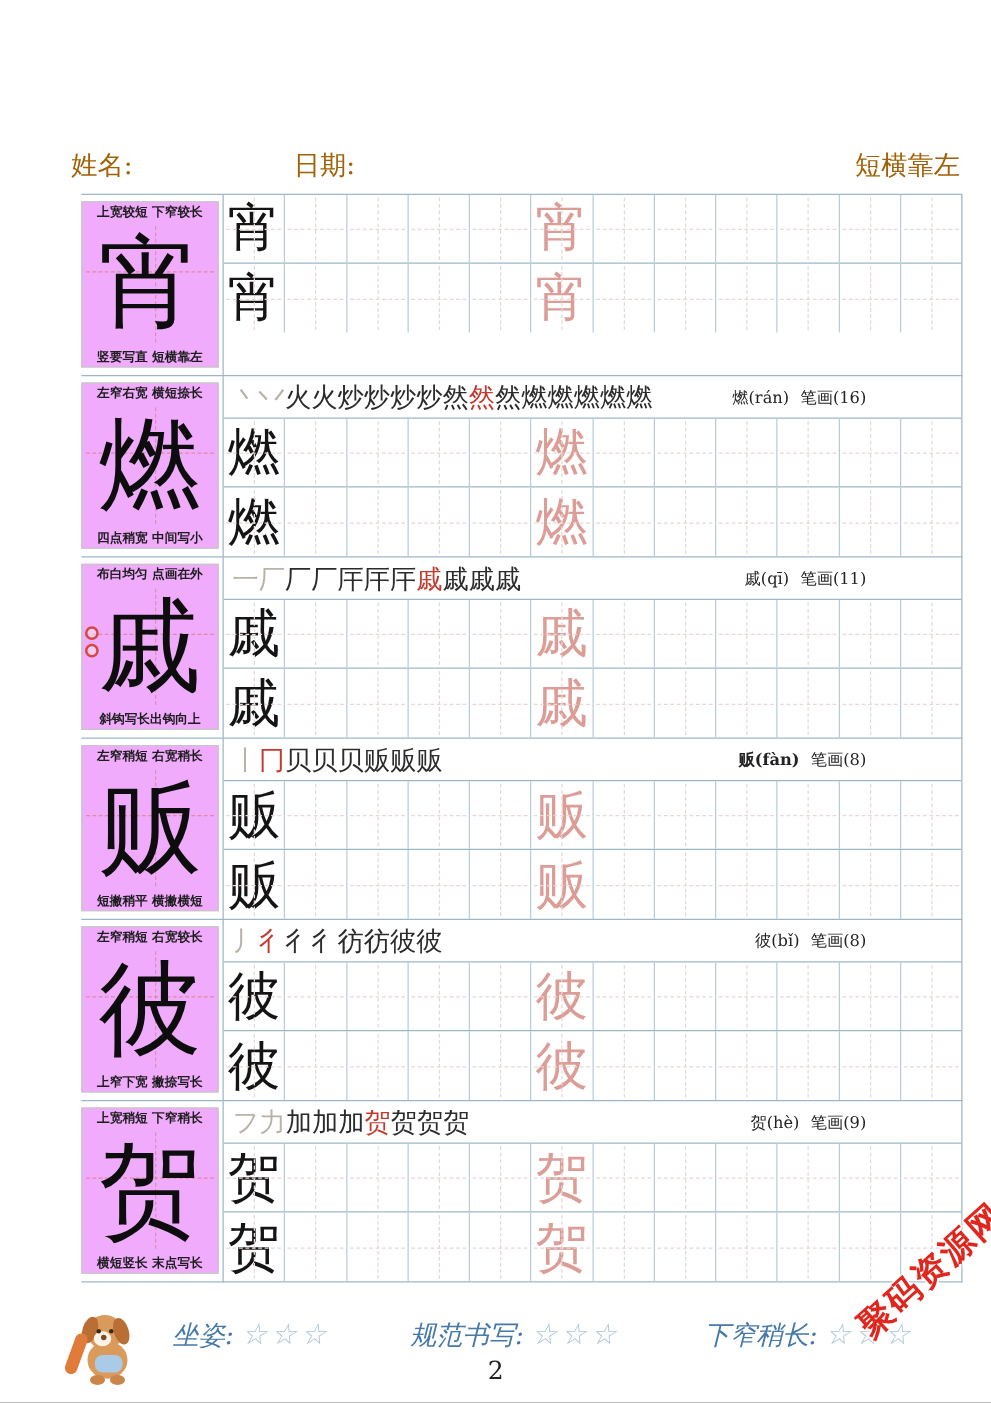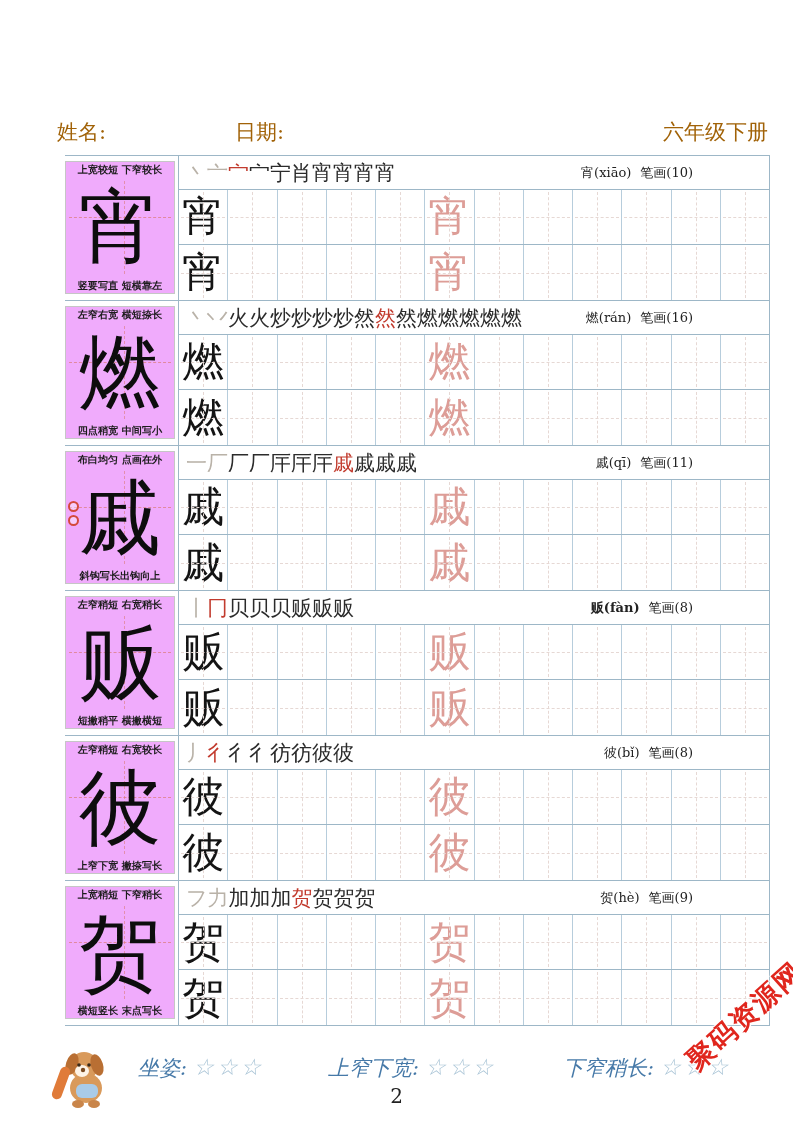--- a/index.html
+++ b/index.html
@@ -60,43 +60,37 @@
              text-shadow:0 0 2px #fff,0 0 4px #fff,1px 1px 0 #fff,-1px -1px 0 #fff;}
 </style>
 </head>
 <body>
 
 <div class="page">
 
   <div class="hdr">
     <span class="h-name">姓名:</span>
     <span class="h-date">日期:</span>
-    <span class="h-grade">六年级下册</span>
+    <span class="h-grade">短横靠左</span>
   </div>
 
   <div class="sheet">
 
     <div class="rowblock">
       <div class="leftbox">
         <div class="tip">上宽较短 下窄较长</div>
         <div class="bigwrap">
           <span class="guide-h"></span>
           <span class="guide-v"></span>
 
           <span class="bigchar">宵</span>
         </div>
         <div class="tip">竖要写直 短横靠左</div>
       </div>
       <div class="practice">
-        <div class="strokeline">
-          <span class="strokes"><span class="sg faint">丶</span><span class="sg faint">亠</span><span class="sg red">宀</span><span class="sg">宀</span><span class="sg">宁</span><span class="sg">肖</span><span class="sg">宵</span><span class="sg">宵</span><span class="sg">宵</span><span class="sg">宵</span></span>
-          <span class="stroke-label">
-            <b style="font-weight:normal">宵(xiāo)</b><span>笔画(10)</span>
-          </span>
-        </div>
         <div class="prow">
             <div class="cell ink">宵</div>
             <div class="cell"></div>
             <div class="cell"></div>
             <div class="cell"></div>
             <div class="cell"></div>
             <div class="cell model">宵</div>
             <div class="cell"></div>
             <div class="cell"></div>
             <div class="cell"></div>
@@ -375,19 +369,19 @@
       <ellipse cx="49" cy="25" rx="6" ry="11" fill="#b96f33" transform="rotate(-18 49 25)"></ellipse>
       <ellipse cx="34" cy="31" rx="7" ry="6" fill="#fdf3e6"></ellipse>
       <circle cx="31" cy="25" r="1.8" fill="#3a2a1a"></circle>
       <circle cx="41" cy="25" r="1.8" fill="#3a2a1a"></circle>
       <circle cx="35" cy="30" r="2.2" fill="#7a4a20"></circle>
       <rect x="8" y="26" width="10" height="34" rx="5" fill="#e07b39" transform="rotate(20 13 43)"></rect>
       <ellipse cx="30" cy="64" rx="6" ry="4" fill="#c9854a"></ellipse>
       <ellipse cx="46" cy="64" rx="6" ry="4" fill="#c9854a"></ellipse>
     </svg>
     <div class="rating r1"><span>坐姿:</span><span class="stars">☆☆☆</span></div>
-    <div class="rating r2"><span>上窄下宽:</span><span class="stars">☆☆☆</span></div>
+    <div class="rating r2"><span>规范书写:</span><span class="stars">☆☆☆</span></div>
     <div class="rating r3"><span>下窄稍长:</span><span class="stars">☆☆☆</span></div>
     <div class="pageno">2</div>
   </div>
 
   <div class="watermark">聚码资源网</div>
 </div>
 
 </body></html>

